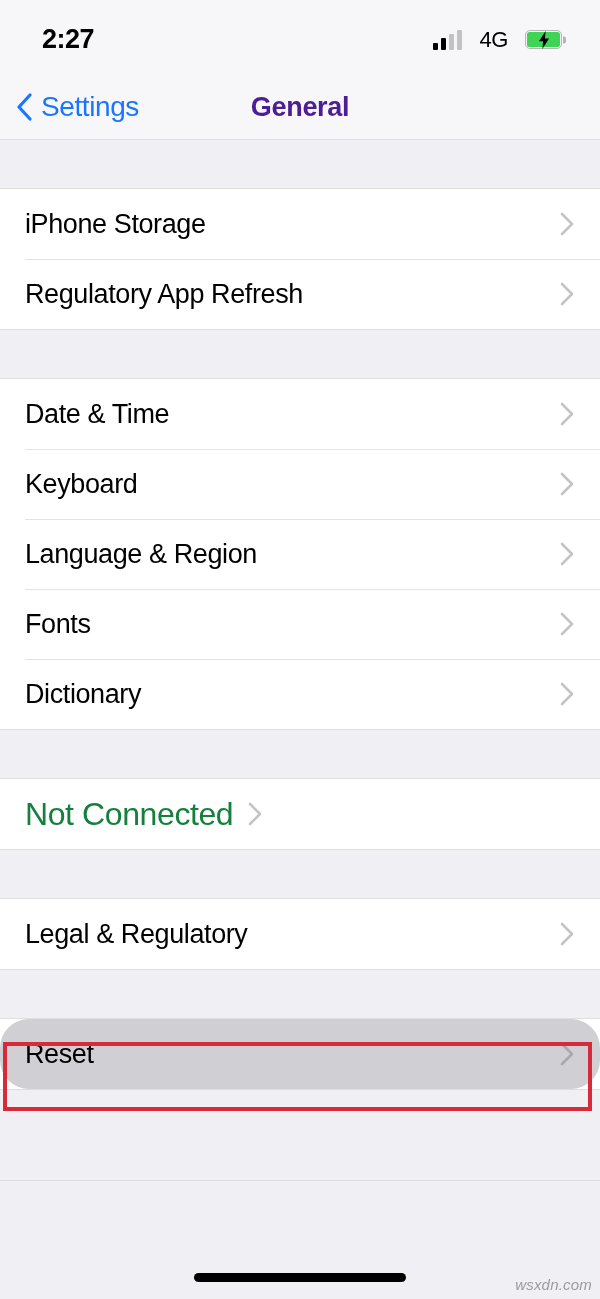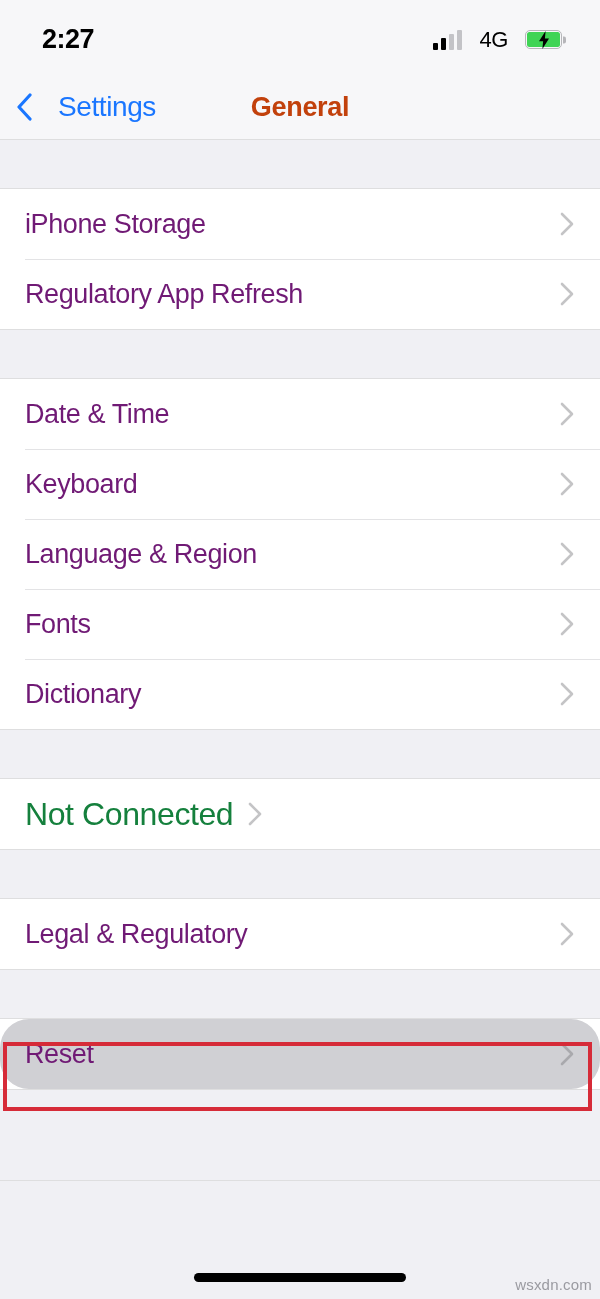--- a/index.html
+++ b/index.html
@@ -107,42 +107,42 @@
     background: #f7f7f9;
     position: relative;
     display: flex;
     align-items: center;
     border-bottom: 1px solid #dededf;
     box-sizing: border-box;
   }
   .nav-back {
     display: flex;
     align-items: center;
-    gap: 26px;
+    gap: 9px;
     padding-left: 16px;
     cursor: pointer;
   }
   .nav-back-chevron {
     width: 16px;
     height: 28px;
     flex: none;
   }
   .nav-back-label {
     font-size: 28px;
     color: #1a76ff;
     letter-spacing: -0.4px;
   }
   .nav-title {
     position: absolute;
     left: 0;
     right: 0;
     text-align: center;
     font-size: 27px;
     font-weight: bold;
-    color: #c2410c;
+    color: #4c1d95;
     letter-spacing: -0.3px;
     pointer-events: none;
   }
 
   
   .content {
     background: #f0f0f4;
   }
   .gap {
     background: #f0f0f4;
@@ -173,21 +173,21 @@
     content: "";
     position: absolute;
     left: 25px;
     right: 0;
     top: 0;
     height: 1px;
     background: #e3e3e5;
   }
   .row-label {
     font-size: 27px;
-    color: #701a75;
+    color: #000000;
     letter-spacing: -0.4px;
     flex: 1;
     white-space: nowrap;
   }
   .row-label.link {
     color: #1a76ff;
   }
   .row-value {
     font-size: 32px;
     color: #15803d;
@@ -221,20 +221,21 @@
 
   
   .bottom-area {
     position: absolute;
     left: 0;
     right: 0;
     bottom: 0;
     height: 118px;
     background: #f0f0f4;
     border-top: 1px solid #dededf;
+    font-style: italic;
   }
   .home-indicator {
     position: absolute;
     left: 50%;
     transform: translateX(-50%);
     bottom: 17px;
     width: 212px;
     height: 9px;
     background: #000;
     border-radius: 5px;

